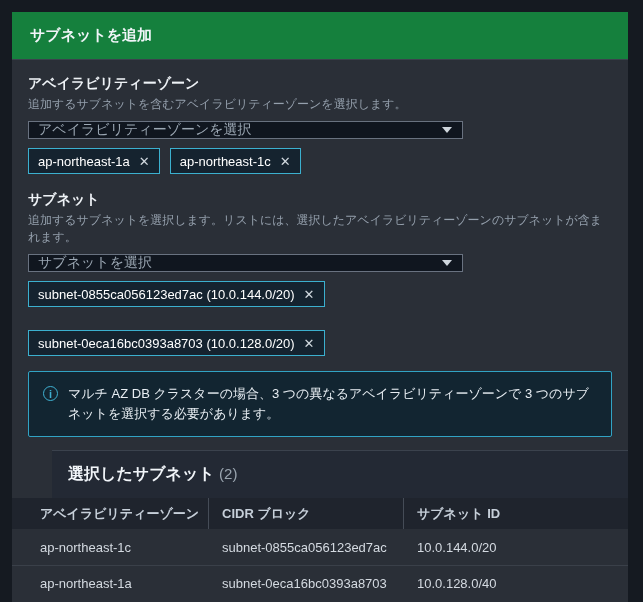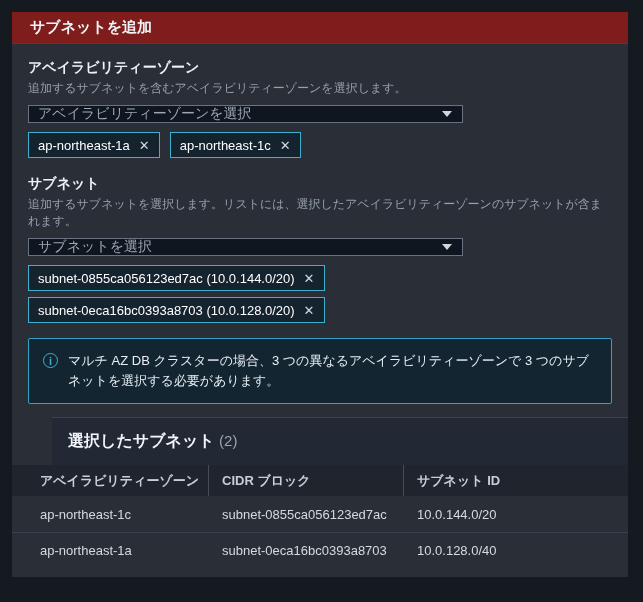--- a/index.html
+++ b/index.html
@@ -9,22 +9,22 @@
     font-family:"Liberation Sans","DejaVu Sans",sans-serif;
     color:#d4dae1;
     overflow:hidden;
   }
   .card {
     margin:12px 15px 0 12px;
     width:616px;
     background:#2a2f37;
   }
   .card-header {
-    height:32px;
-    background:#7f1d1d;
+    height:48px;
+    background:#15803d;
     border-bottom:1px solid #3b424d;
     display:flex; align-items:center;
     padding-left:18px;
   }
   .card-title { font-size:15px; font-weight:bold; color:#f1f5f9; }
 
   .card-body { padding:15px 16px 0 16px; }
 
   .field-label { font-size:14px; font-weight:bold; color:#eef2f6; margin-bottom:3px; }
   .field-desc  { font-size:12px; color:#95a0ad; margin-bottom:8px; }
@@ -40,21 +40,21 @@
   }
   .select-value { font-size:14px; color:#9ba7b3; }
   .caret {
     width:0; height:0;
     border-left:5px solid transparent;
     border-right:5px solid transparent;
     border-top:6px solid #cfd6dd;
   }
 
   .tag-row { display:flex; gap:10px; margin-top:9px; }
-  .tag-col { display:flex; flex-direction:column; align-items:flex-start; gap:6px; margin-top:9px; }
+  .tag-col { display:flex; flex-direction:column; align-items:flex-start; gap:23px; margin-top:9px; }
   .tag {
     display:inline-flex; align-items:center; gap:9px;
     height:26px; padding:0 9px;
     background:#15232f;
     border:1px solid #3bb0cf;
     font-size:13px; color:#ffffff;
     white-space:nowrap;
   }
   .tag-close { font-size:13px; color:#d0d8de; cursor:pointer; line-height:1; }
 

